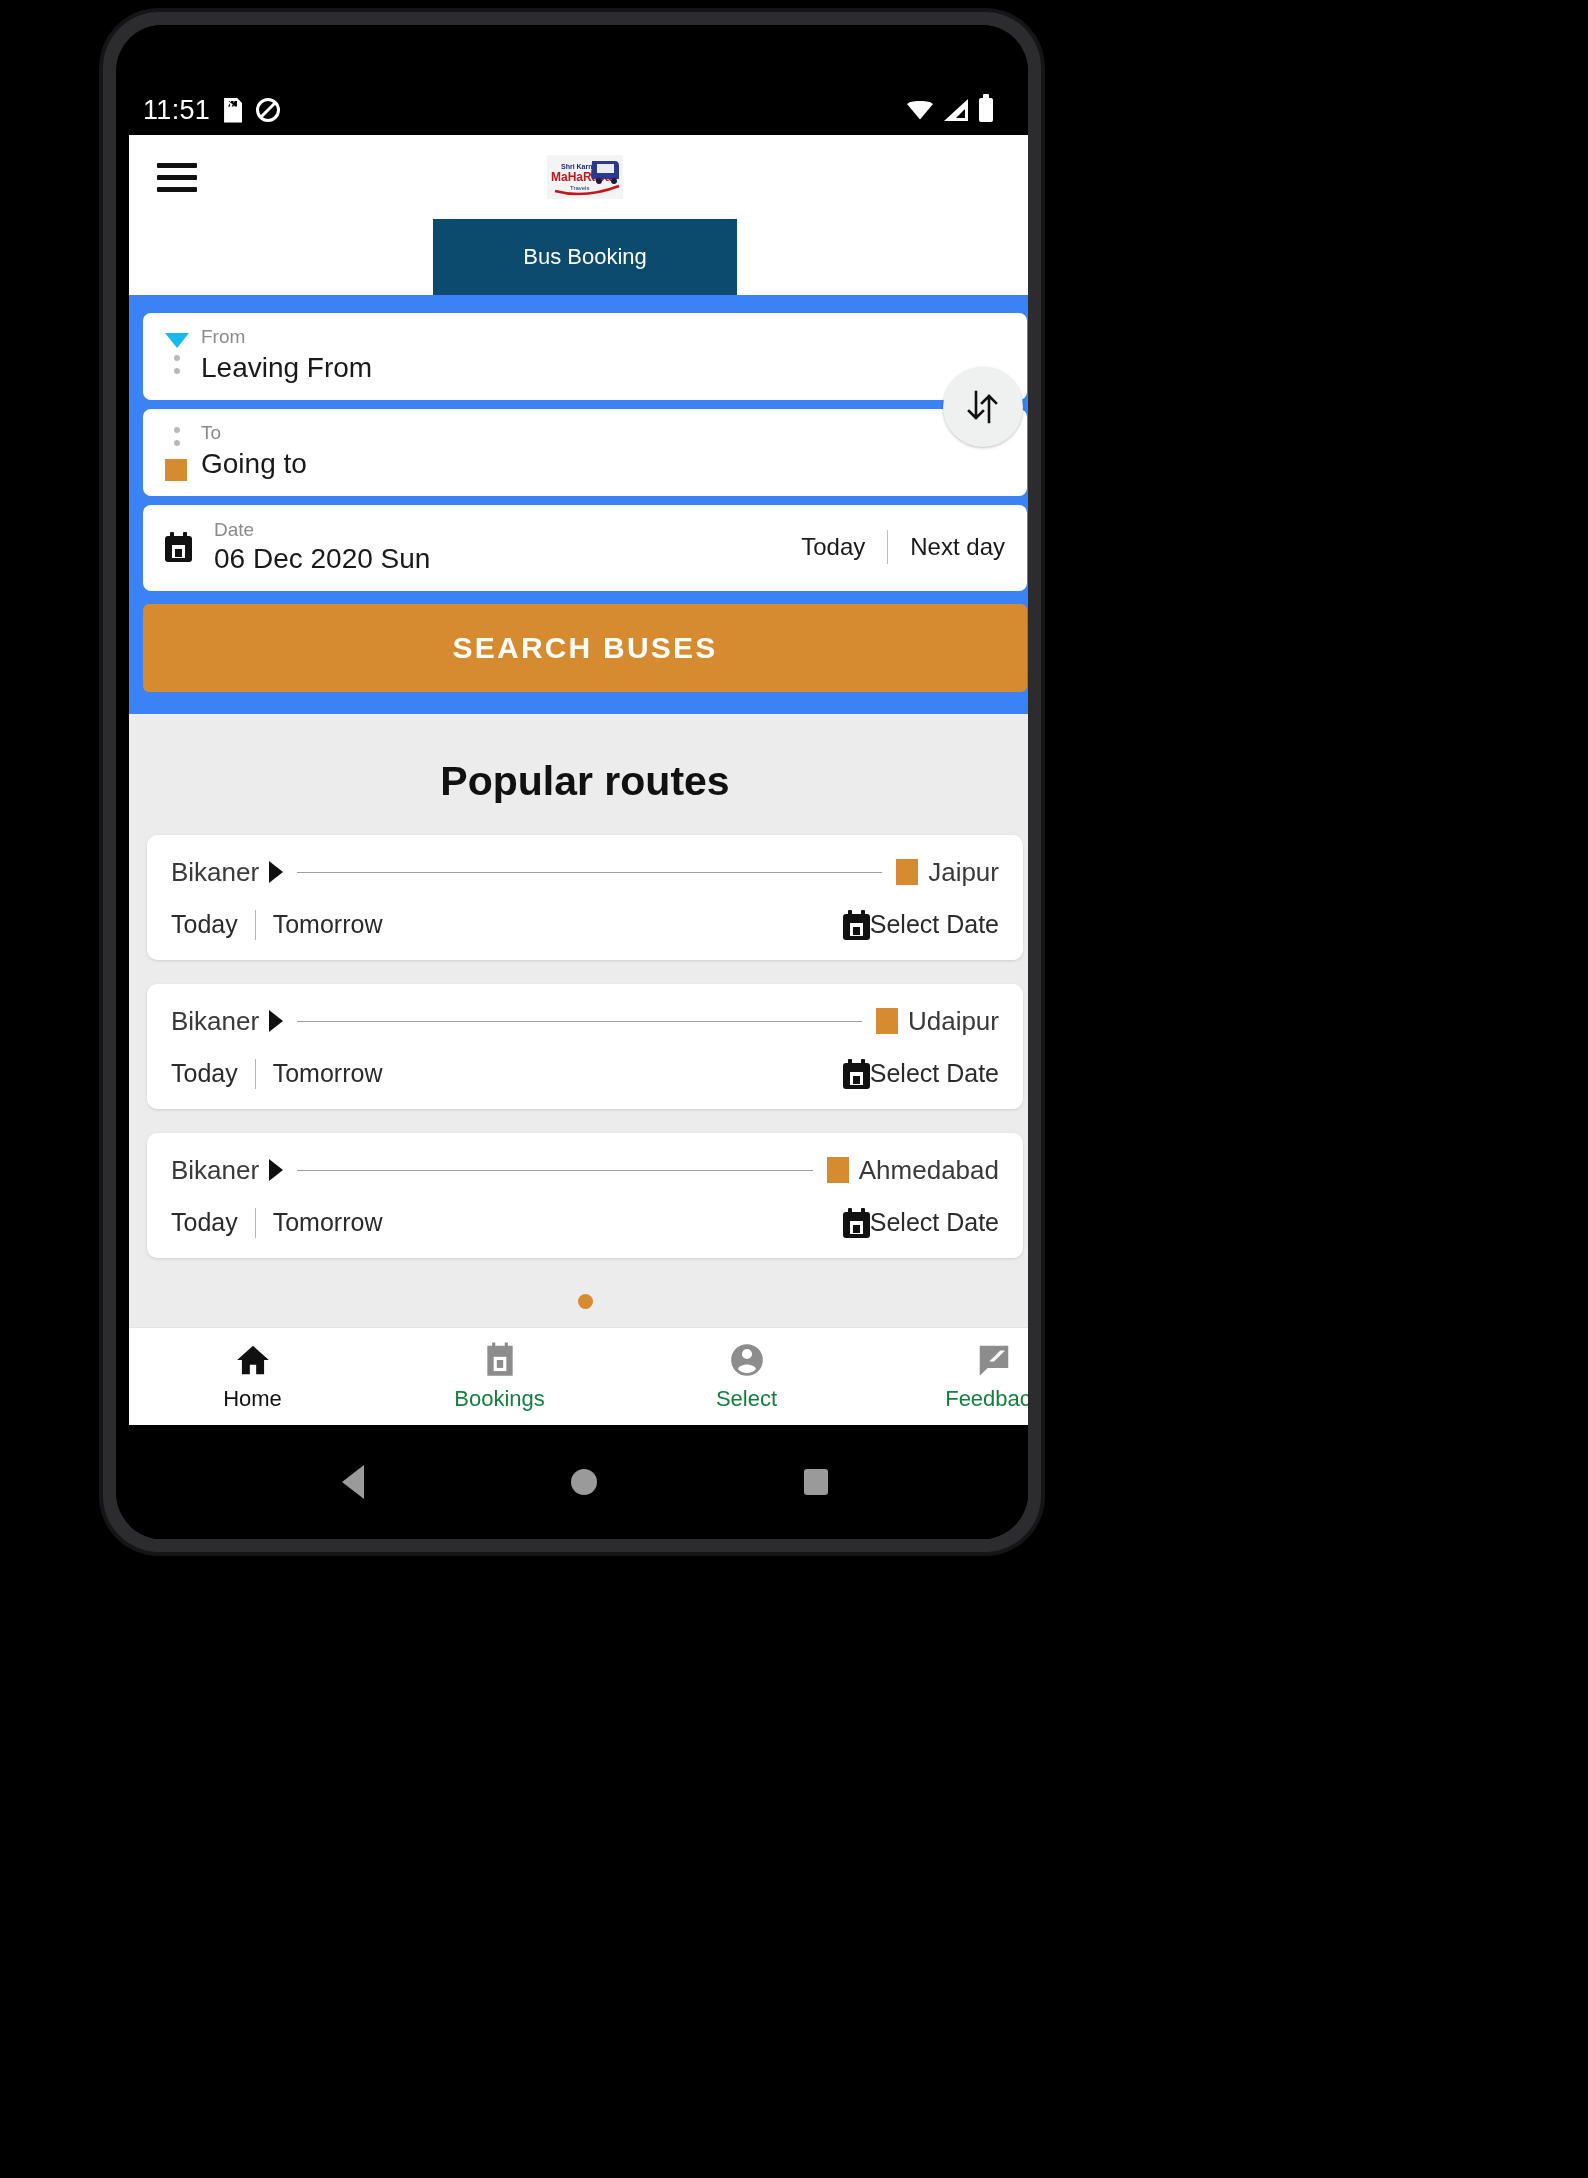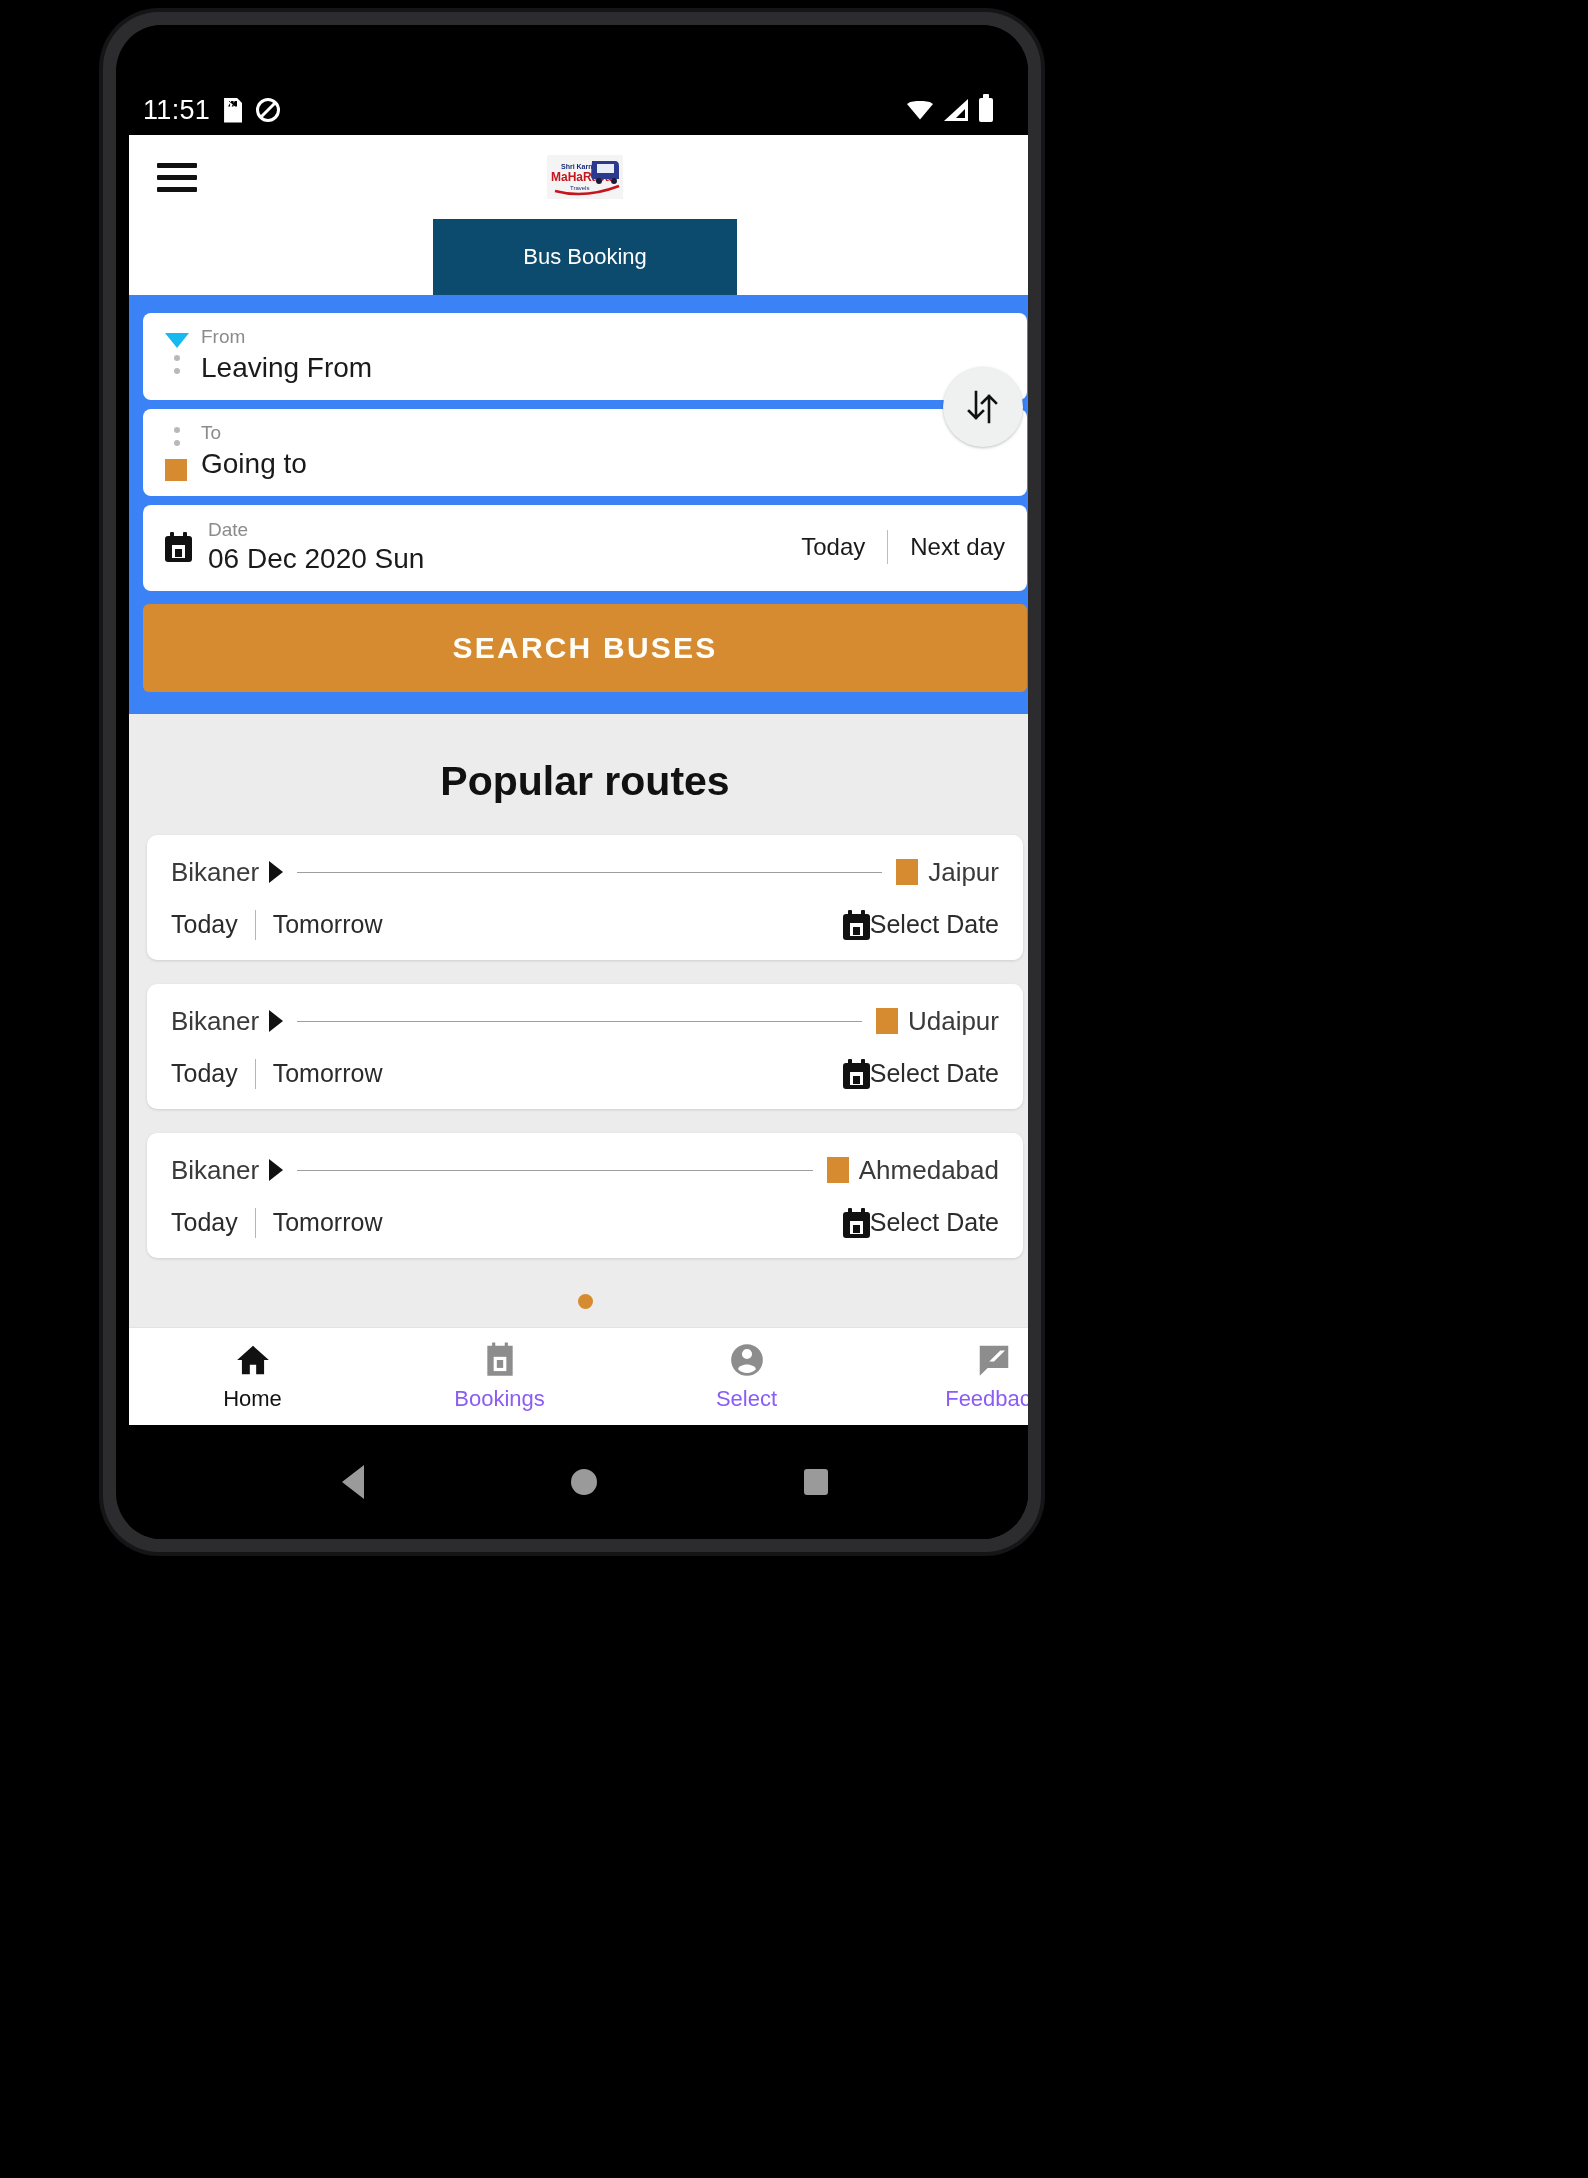--- a/index.html
+++ b/index.html
@@ -203,21 +203,21 @@
   .cal-ico .win {
     position:absolute; left:7px; top:13px; width:13px; height:13px;
     background:#fff;
   }
   .cal-ico .dot { position:absolute; left:10px; top:17px; width:7px; height:8px; background:#111; }
   .cal-ico .t1, .cal-ico .t2 {
     position:absolute; top:0; width:4px; height:7px; background:#111; border-radius:1px;
   }
   .cal-ico .t1 { left:5px; } .cal-ico .t2 { left:18px; }
 
-  .date-text { margin-left: 16px; }
+  .date-text { margin-left: 22px; }
   .date-text .lbl { font-size: 19px; color: #8b8b8b; }
   .date-text .val { font-size: 28px; color: #1a1a1a; margin-top: 2px; }
   .date-actions {
     margin-left: auto; display: flex; align-items: center;
     font-size: 24px; color: #1a1a1a;
   }
   .date-actions .sep {
     width: 1px; height: 34px; background: #bdbdbd; margin: 0 22px;
   }
 
@@ -288,21 +288,21 @@
     position: absolute; left: 0; bottom: 0;
     width: 988px; height: 98px;
     background: #fff;
     display: flex;
     border-top: 1px solid #e3e3e3;
   }
   .navitem {
     flex: 1; display: flex; flex-direction: column;
     align-items: center; justify-content: center; gap: 7px;
   }
-  .navitem .lbl { font-size: 22px; color: #8b5cf6; }
+  .navitem .lbl { font-size: 22px; color: #15803d; }
   .navitem.active .lbl { color: #111; }
   .navitem svg { width: 38px; height: 38px; fill: #8d8d8d; }
   .navitem.active svg { fill: #111; }
 
   
   .androidnav {
     position: absolute;
     left: 0; bottom: 0;
     width: 912px; height: 114px;
     background: #000;

